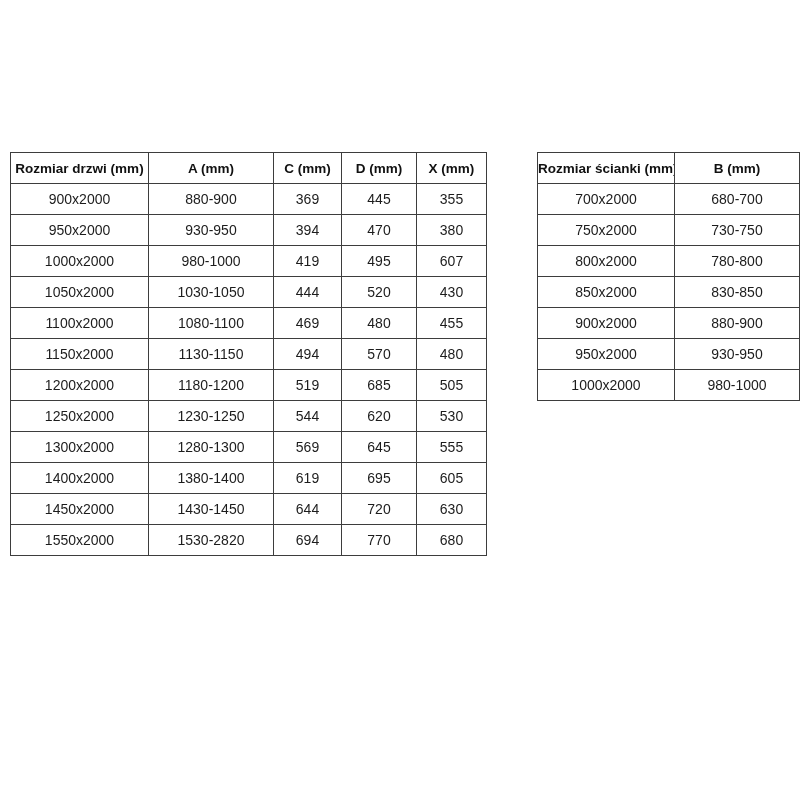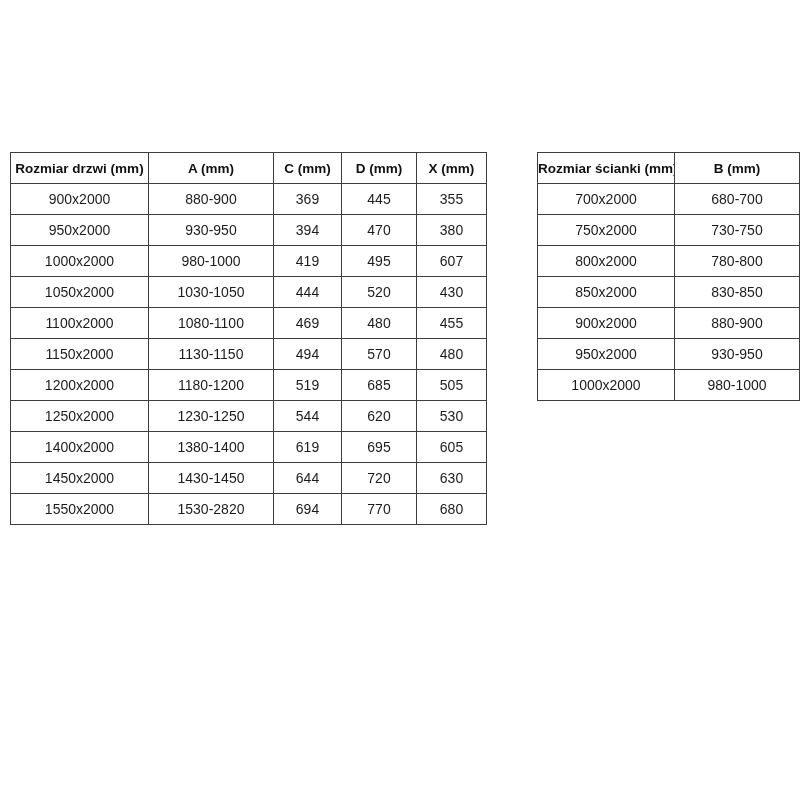--- a/index.html
+++ b/index.html
@@ -116,20 +116,27 @@
           <td>505</td>
         </tr>
         <tr>
           <td>1250x2000</td>
           <td>1230-1250</td>
           <td>544</td>
           <td>620</td>
           <td>530</td>
         </tr>
         <tr>
+          <td>1300x2000</td>
+          <td>1280-1300</td>
+          <td>569</td>
+          <td>645</td>
+          <td>555</td>
+        </tr>
+        <tr>
           <td>1400x2000</td>
           <td>1380-1400</td>
           <td>619</td>
           <td>695</td>
           <td>605</td>
         </tr>
         <tr>
           <td>1450x2000</td>
           <td>1430-1450</td>
           <td>644</td>

